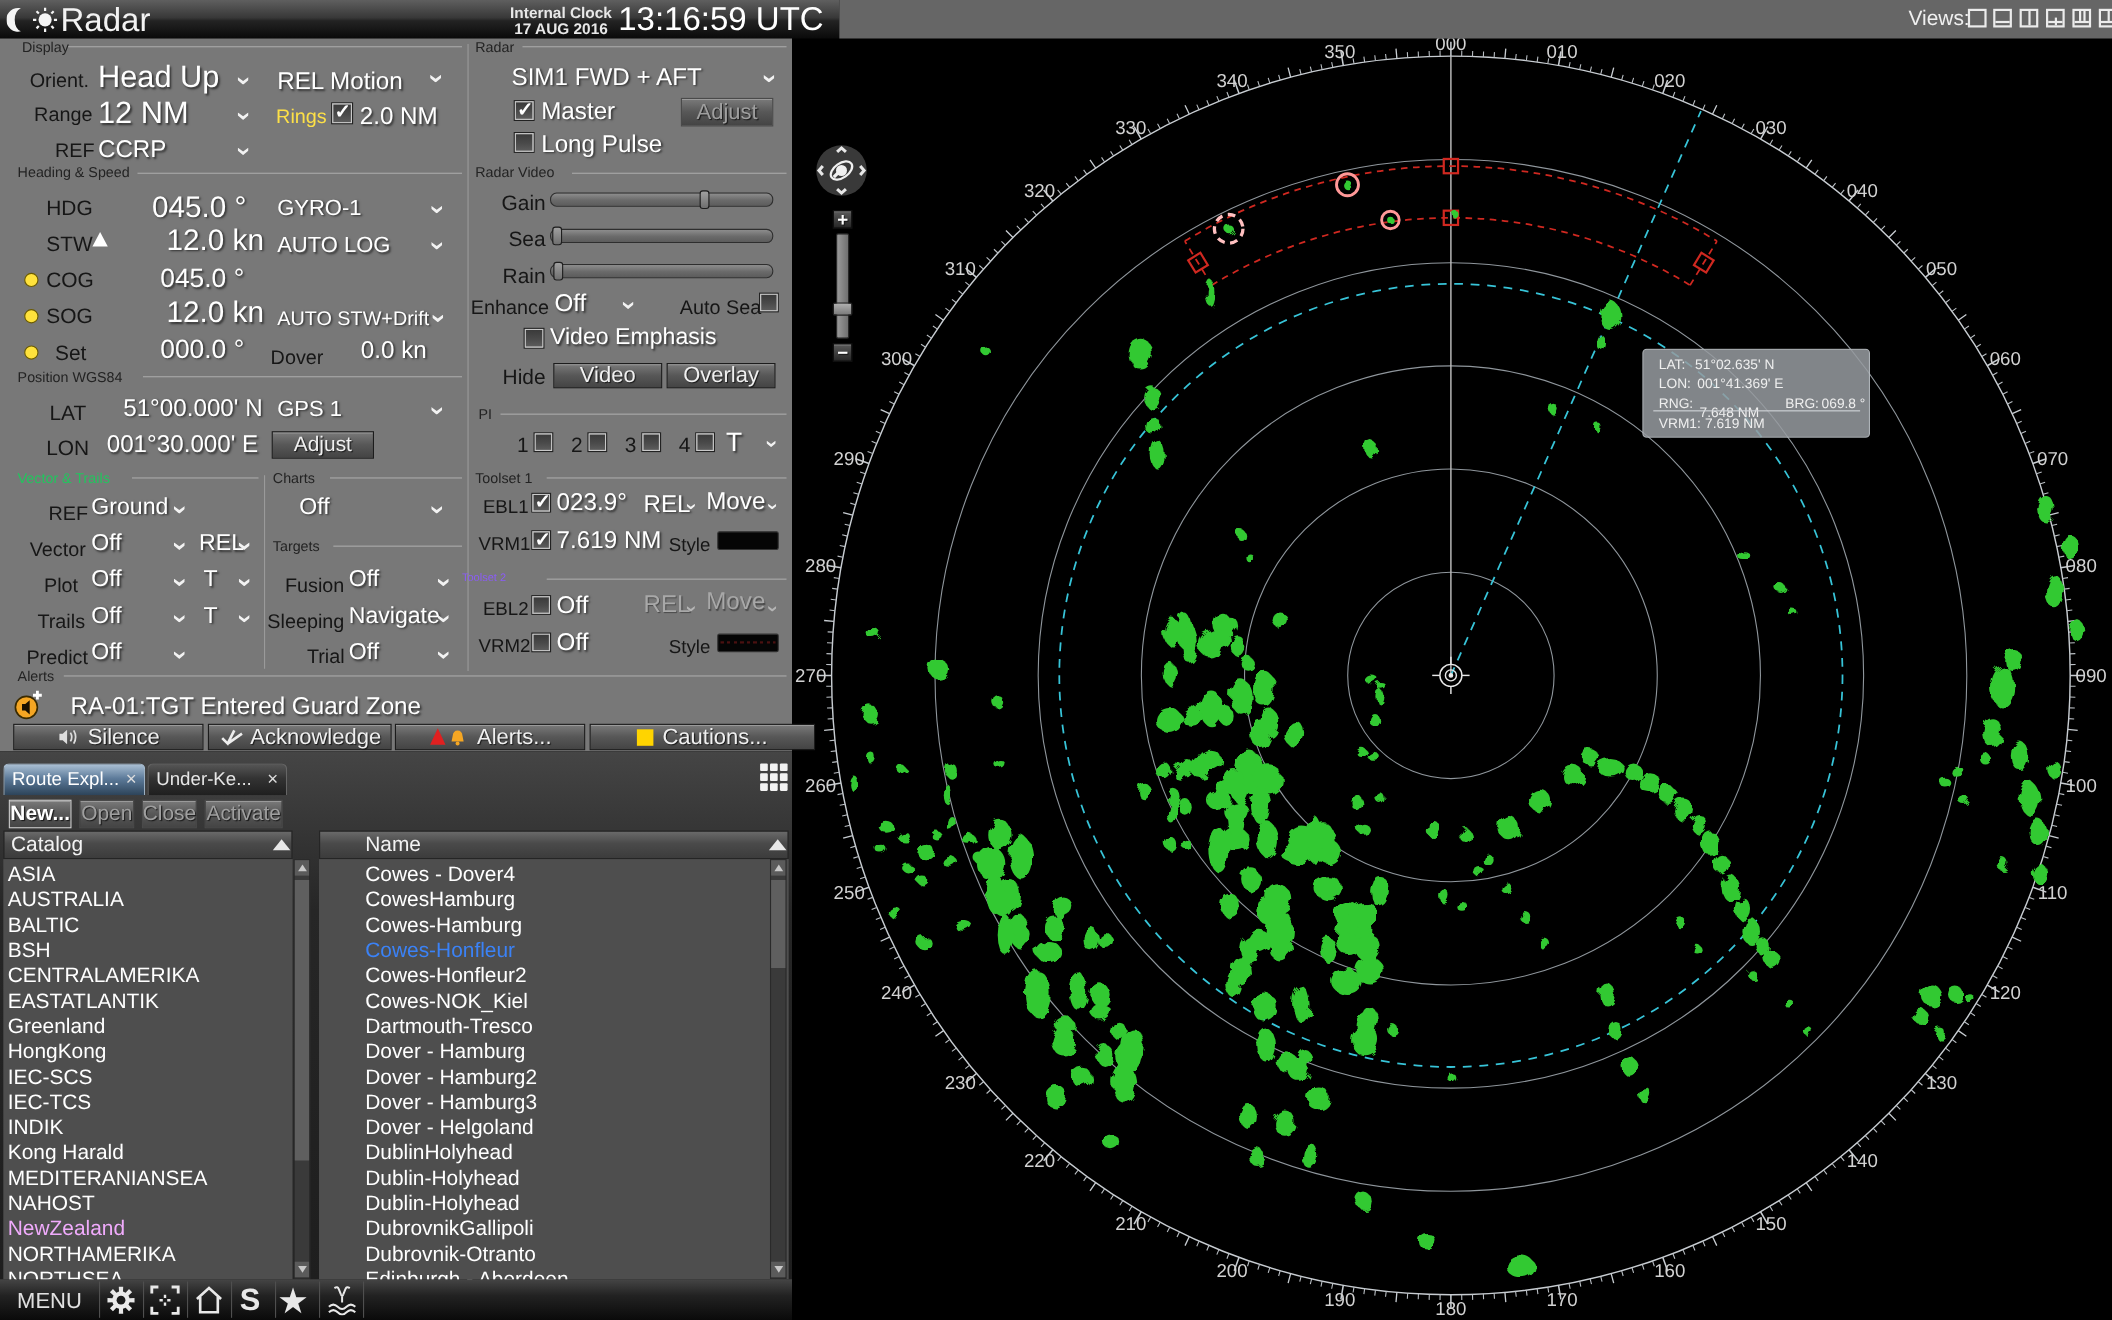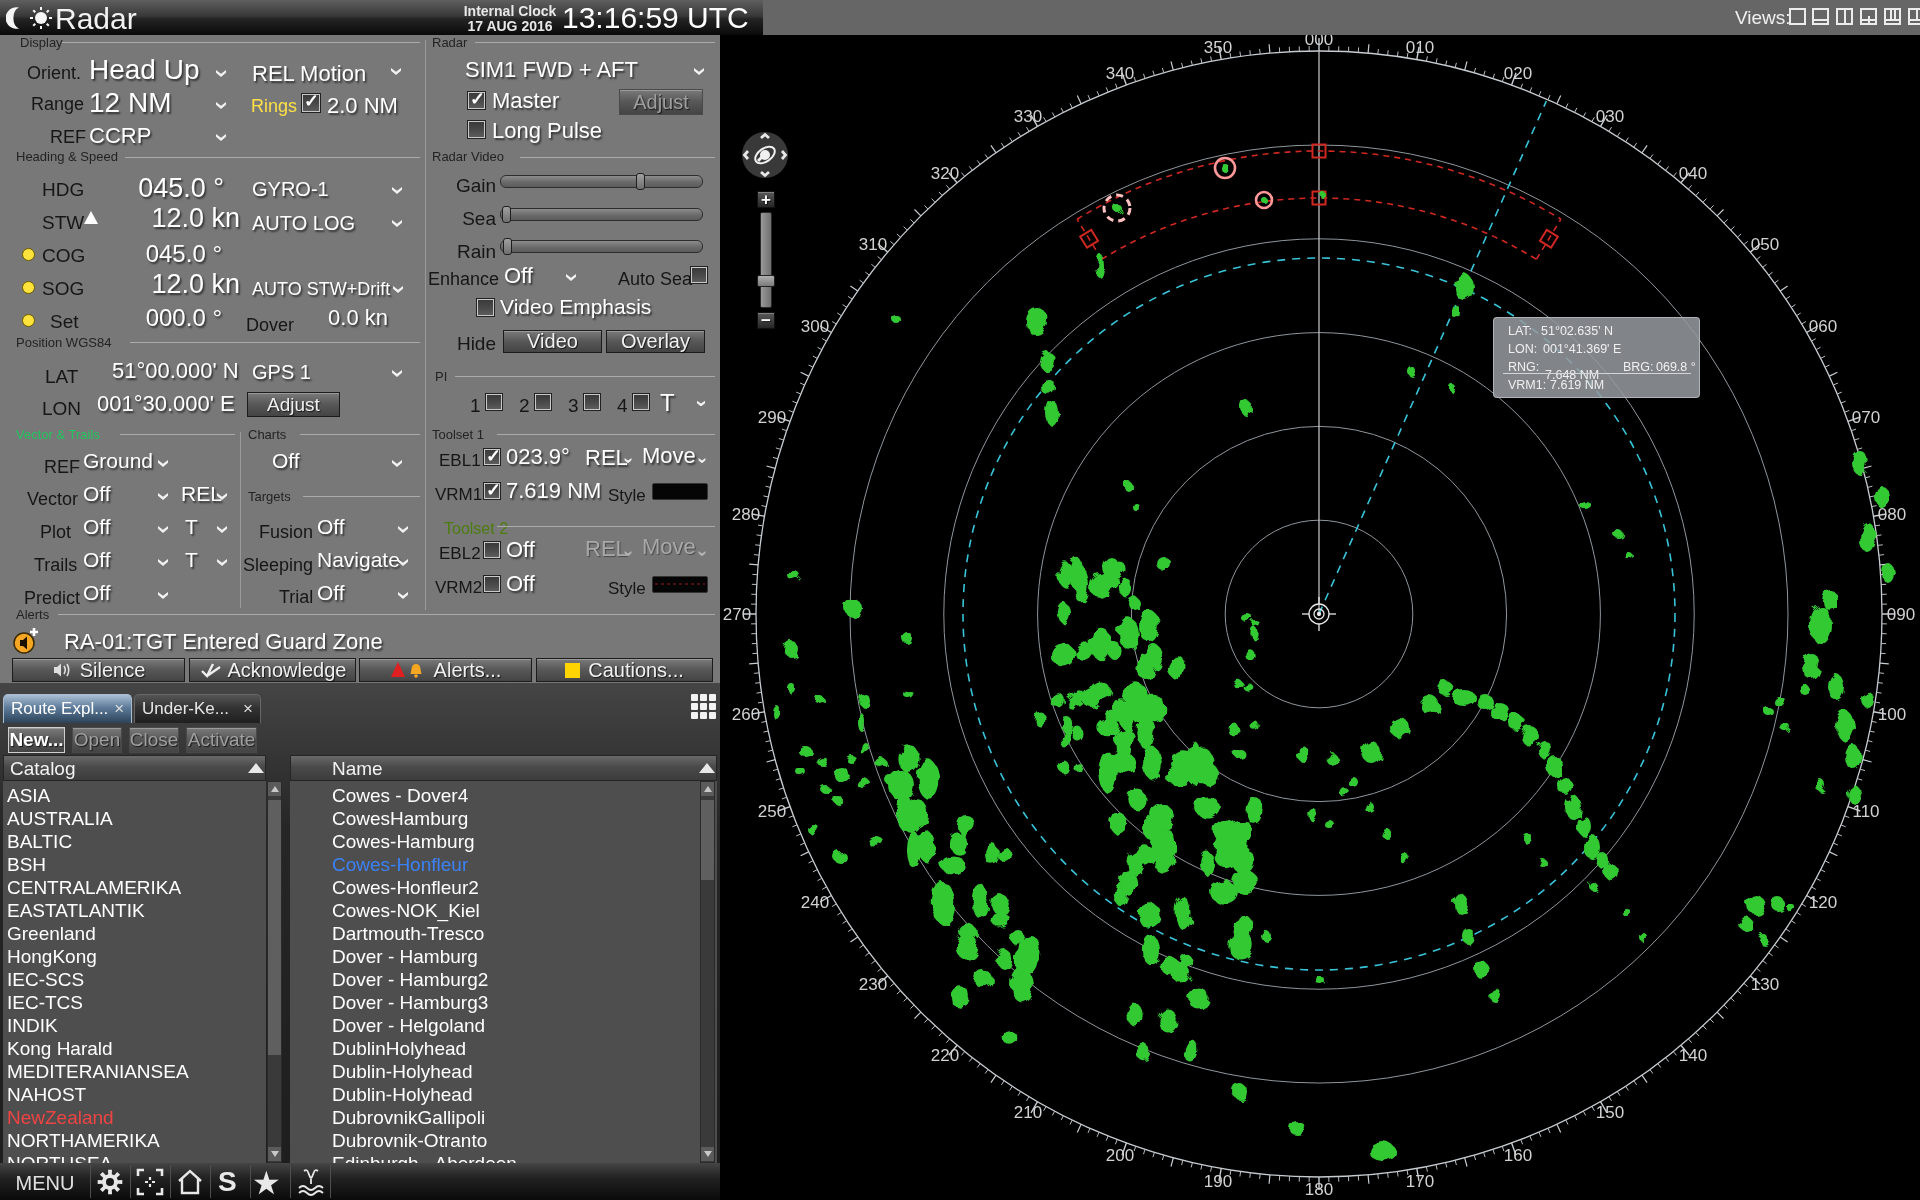--- a/index.html
+++ b/index.html
@@ -200,21 +200,21 @@
 <div class="vl" style="left:506px;top:445px;font-size:22px">023.9°</div>
 <div class="vl" style="left:585px;top:446px;font-size:22px">REL</div>
 <div class="ar" style="left:623px;top:457px;transform:scale(0.75);background:#f2f2f2"></div>
 <div class="vl" style="left:642px;top:444px;font-size:22px">Move</div>
 <div class="ar" style="left:697px;top:457px;transform:scale(0.75);background:#f2f2f2"></div>
 <div class="lb" style="left:435px;top:486px;font-size:17px;color:#161616">VRM1</div>
 <div class="cb ck" style="left:484px;top:483px;width:16px;height:16px"></div>
 <div class="vl" style="left:506px;top:479px;font-size:22px">7.619 NM</div>
 <div class="lb" style="left:608px;top:487px;font-size:17px;color:#161616">Style</div>
 <div style="position:absolute;left:652px;top:483px;width:54px;height:15px;background:#050505;border-radius:2px;border:1px solid #333"></div>
-<div class="lb" style="left:444px;top:520px;font-size:16px;color:#4d7c0f">Toolset 2</div>
+<div class="lb" style="left:420px;top:520px;font-size:10px;color:#8b5cf6">Toolset 2</div>
 <div class="gl" style="left:497px;top:526px;width:218px"></div>
 <div class="lb" style="left:439px;top:545px;font-size:17px;color:#161616">EBL2</div>
 <div class="cb" style="left:484px;top:542px;width:16px;height:16px"></div>
 <div class="vl" style="left:506px;top:538px;font-size:22px">Off</div>
 <div class="vl" style="left:585px;top:537px;font-size:22px;color:#a8a8a8;text-shadow:1px 1px 1px rgba(0,0,0,.4)">REL</div>
 <div class="ar" style="left:623px;top:550px;transform:scale(0.75);background:#b5b5b5"></div>
 <div class="vl" style="left:642px;top:535px;font-size:22px;color:#a8a8a8;text-shadow:1px 1px 1px rgba(0,0,0,.4)">Move</div>
 <div class="ar" style="left:697px;top:550px;transform:scale(0.75);background:#b5b5b5"></div>
 <div class="lb" style="left:435px;top:579px;font-size:17px;color:#161616">VRM2</div>
 <div class="cb" style="left:484px;top:576px;width:16px;height:16px"></div>
@@ -236,21 +236,21 @@
         <path d="M12 5 Q14.5 9 12 13 M15 3 Q18.5 9 15 15" stroke="#ddd" stroke-width="1.6" fill="none"></path>
       </svg>Silence</div>
 <div class="bt" style="left:189px;top:658px;width:167px;height:24px;font-size:20px;color:#f0f0f0;border-color:#1c1c1c"><svg width="24" height="18" viewBox="0 0 24 18" style="margin-right:5px;vertical-align:-3px">
         <path d="M3 10 L8 15 L14 3 M8 15 L21 6" stroke="#eee" stroke-width="2.4" fill="none"></path>
       </svg>Acknowledge</div>
 <div class="bt" style="left:359px;top:658px;width:173px;height:24px;font-size:20px;color:#f0f0f0;border-color:#1c1c1c"><svg width="40" height="20" viewBox="0 0 40 20" style="margin-right:4px;vertical-align:-4px">
         <path d="M8 2 L15 17 L1 17 Z" fill="#e02020"></path>
         <path d="M26 4 Q30 4 30.5 9 L31.5 14 L20.5 14 L21.5 9 Q22 4 26 4 Z" fill="#f5a623"></path>
         <circle cx="26" cy="16" r="1.8" fill="#f5a623"></circle>
       </svg>Alerts...</div>
-<div class="bt" style="left:536px;top:658px;width:177px;height:24px;font-size:20px;color:#f0f0f0;border-color:#1c1c1c"><span style="display:inline-block;width:15px;height:15px;background:#ffd400;margin-right:8px;vertical-align:-2px"></span>Cautions...</div>
+<div class="bt" style="left:536px;top:658px;width:205px;height:24px;font-size:20px;color:#f0f0f0;border-color:#1c1c1c"><span style="display:inline-block;width:15px;height:15px;background:#ffd400;margin-right:8px;vertical-align:-2px"></span>Cautions...</div>
 <div class="tab1" style="left:3px;top:694px;width:129px;height:29px">
       <span>Route Expl...</span>
       <span class="x">×</span>
     </div>
 <div class="tab2" style="left:134px;top:694px;width:127px;height:29px">
       <span>Under-Ke...</span>
       <span class="x">×</span>
     </div>
 <div style="position:absolute;left:691px;top:694px;width:25px;height:25px">
       <div style="position:absolute;left:0px;top:0px;width:7px;height:7px;background:#f2f2f2;border-radius:1px"></div>
@@ -278,21 +278,21 @@
 <div style="position:absolute;left:7px;top:877px;font-size:19px;color:#fff;white-space:nowrap">CENTRALAMERIKA</div>
 <div style="position:absolute;left:7px;top:900px;font-size:19px;color:#fff;white-space:nowrap">EASTATLANTIK</div>
 <div style="position:absolute;left:7px;top:923px;font-size:19px;color:#fff;white-space:nowrap">Greenland</div>
 <div style="position:absolute;left:7px;top:946px;font-size:19px;color:#fff;white-space:nowrap">HongKong</div>
 <div style="position:absolute;left:7px;top:969px;font-size:19px;color:#fff;white-space:nowrap">IEC-SCS</div>
 <div style="position:absolute;left:7px;top:992px;font-size:19px;color:#fff;white-space:nowrap">IEC-TCS</div>
 <div style="position:absolute;left:7px;top:1015px;font-size:19px;color:#fff;white-space:nowrap">INDIK</div>
 <div style="position:absolute;left:7px;top:1038px;font-size:19px;color:#fff;white-space:nowrap">Kong Harald</div>
 <div style="position:absolute;left:7px;top:1061px;font-size:19px;color:#fff;white-space:nowrap">MEDITERANIANSEA</div>
 <div style="position:absolute;left:7px;top:1084px;font-size:19px;color:#fff;white-space:nowrap">NAHOST</div>
-<div style="position:absolute;left:7px;top:1107px;font-size:19px;color:#ef4444;white-space:nowrap">NewZealand</div>
+<div style="position:absolute;left:7px;top:1107px;font-size:19px;color:#f0abfc;white-space:nowrap">NewZealand</div>
 <div style="position:absolute;left:7px;top:1130px;font-size:19px;color:#fff;white-space:nowrap">NORTHAMERIKA</div>
 <div style="position:absolute;left:7px;top:1153px;font-size:19px;color:#fff;white-space:nowrap">NORTHSEA</div>
 <div style="position:absolute;left:267px;top:781px;width:15px;height:382px;background:#3a3a3a;border:1px solid #2a2a2a;box-sizing:border-box"></div>
 <div style="position:absolute;left:268px;top:782px;width:13px;height:14px;background:#5b5b5b"></div>
 <div style="position:absolute;left:268px;top:1147px;width:13px;height:14px;background:#5b5b5b"></div>
 <div style="position:absolute;left:268px;top:800px;width:13px;height:255px;background:#5f5f5f"></div>
 <div style="position:absolute;left:271px;top:786px;width:0;height:0;border-left:4px solid transparent;border-right:4px solid transparent;border-bottom:6px solid #c8c8c8"></div>
 <div style="position:absolute;left:271px;top:1151px;width:0;height:0;border-left:4px solid transparent;border-right:4px solid transparent;border-top:6px solid #c8c8c8"></div>
 <div style="position:absolute;left:290px;top:755px;width:427px;height:26px;background:linear-gradient(180deg,#6a6a6a,#4a4a4a 45%,#3c3c3c);border:1px solid #252525;box-sizing:border-box"></div>
 <div style="position:absolute;left:332px;top:758px;font-size:19px;color:#f2f2f2">Name</div>

